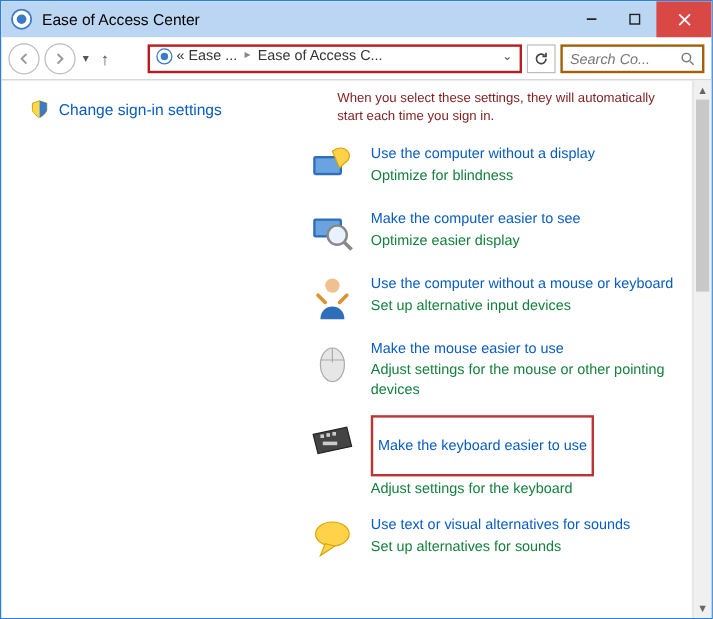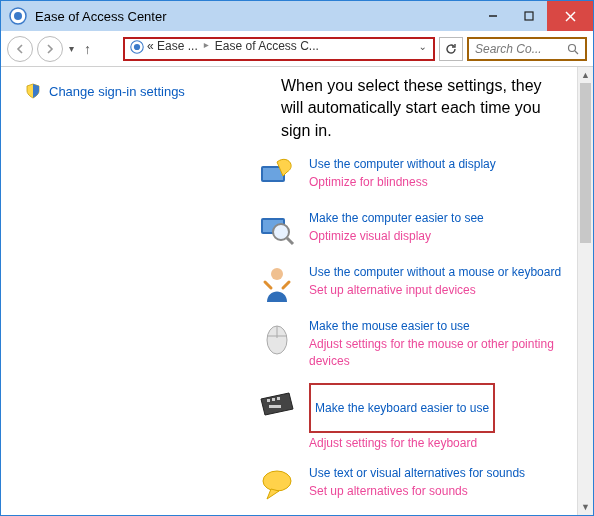--- a/index.html
+++ b/index.html
@@ -18,26 +18,26 @@
     .address { flex: 1; height: 24px; border: 2px solid #b91c1c; display: flex; align-items: flex-start; padding: 0 4px; gap: 2px; color: #333; overflow: hidden; margin-left: 24px; }
     .address .sep { color: #888; padding: 0 4px; font-size: 10px; }
     .address .chev { margin-left: auto; color: #555; font-size: 10px; padding: 2px; }
     .refresh { width: 24px; height: 24px; border: 1px solid #bbb; display: flex; align-items: center; justify-content: center; color: #444; }
     .search { width: 120px; height: 24px; border: 2px solid #a16207; color: #777; padding: 0 6px; display: flex; align-items: center; gap: 4px; font-style: italic; overflow: hidden; }
     .body { flex: 1; display: flex; overflow: hidden; }
     .sidebar { width: 232px; padding: 16px 16px 0 24px; }
     .sidelink { color: #0a5cc0; font-size: 13px; margin-bottom: 22px; }
     .sidelink.shield { display: flex; align-items: center; gap: 8px; }
     .main { flex: 1; padding: 8px 14px 0 24px; display: flex; flex-direction: column; gap: 14px; overflow-y: auto; }
-    .intro { color: #000000; font-size: 16px; line-height: 1.4; padding-left: 24px; }
+    .intro { color: #7f1d1d; font-size: 11px; line-height: 1.4; padding-left: 24px; }
     .opt { display: flex; gap: 12px; align-items: flex-start; }
     .opt .ico { width: 40px; height: 40px; display: flex; align-items: center; justify-content: center; flex-shrink: 0; }
     .opt .txt { flex: 1; font-size: 12px; line-height: 1.35; }
     .opt .link { color: #0a5cc0; display: inline; }
-    .opt .desc { color: #ec4899; margin-top: 2px; }
+    .opt .desc { color: #15803d; margin-top: 2px; }
     .highlight .link { border: 2px solid #b33; padding: 15px 4px; display: inline-block; }
     .scrollbar { width: 16px; background: #f0f0f0; border-left: 1px solid #ddd; display: flex; flex-direction: column; }
     .sbbtn { height: 16px; display: flex; align-items: center; justify-content: center; color: #666; font-size: 9px; }
     .sbtrack { flex: 1; position: relative; }
     .sbthumb { position: absolute; top: 0; left: 2px; right: 2px; height: 160px; background: #c8c8c8; border-radius: 0; }
     svg { display: block; }
   </style>
 </head>
 <body>
 
@@ -141,21 +141,21 @@
       <span class="ico">
           <svg width="40" height="40" viewBox="0 0 40 40">
             <rect x="4" y="8" width="24" height="16" rx="2" fill="#2f6eb9"></rect>
             <rect x="6" y="10" width="20" height="12" fill="#6aa3e0"></rect>
             <circle cx="24" cy="22" r="8" fill="#e8f2ff" stroke="#888" stroke-width="2"></circle>
             <line x1="30" y1="28" x2="36" y2="34" stroke="#888" stroke-width="3"></line>
           </svg>
         </span>
       <div class="txt">
         <span class="link">Make the computer easier to see</span>
-        <div class="desc">Optimize visual display</div>
+        <div class="desc">Optimize easier display</div>
       </div>
     </div>
 
     <div class="opt">
       <span class="ico">
           <svg width="40" height="40" viewBox="0 0 40 40">
             <circle cx="20" cy="10" r="6" fill="#f0c090"></circle>
             <path d="M10 38 C10 24 30 24 30 38 Z" fill="#2f6eb9"></path>
             <path d="M8 18 L14 24 M32 18 L26 24" stroke="#e09030" stroke-width="3" stroke-linecap="round"></path>
           </svg>

